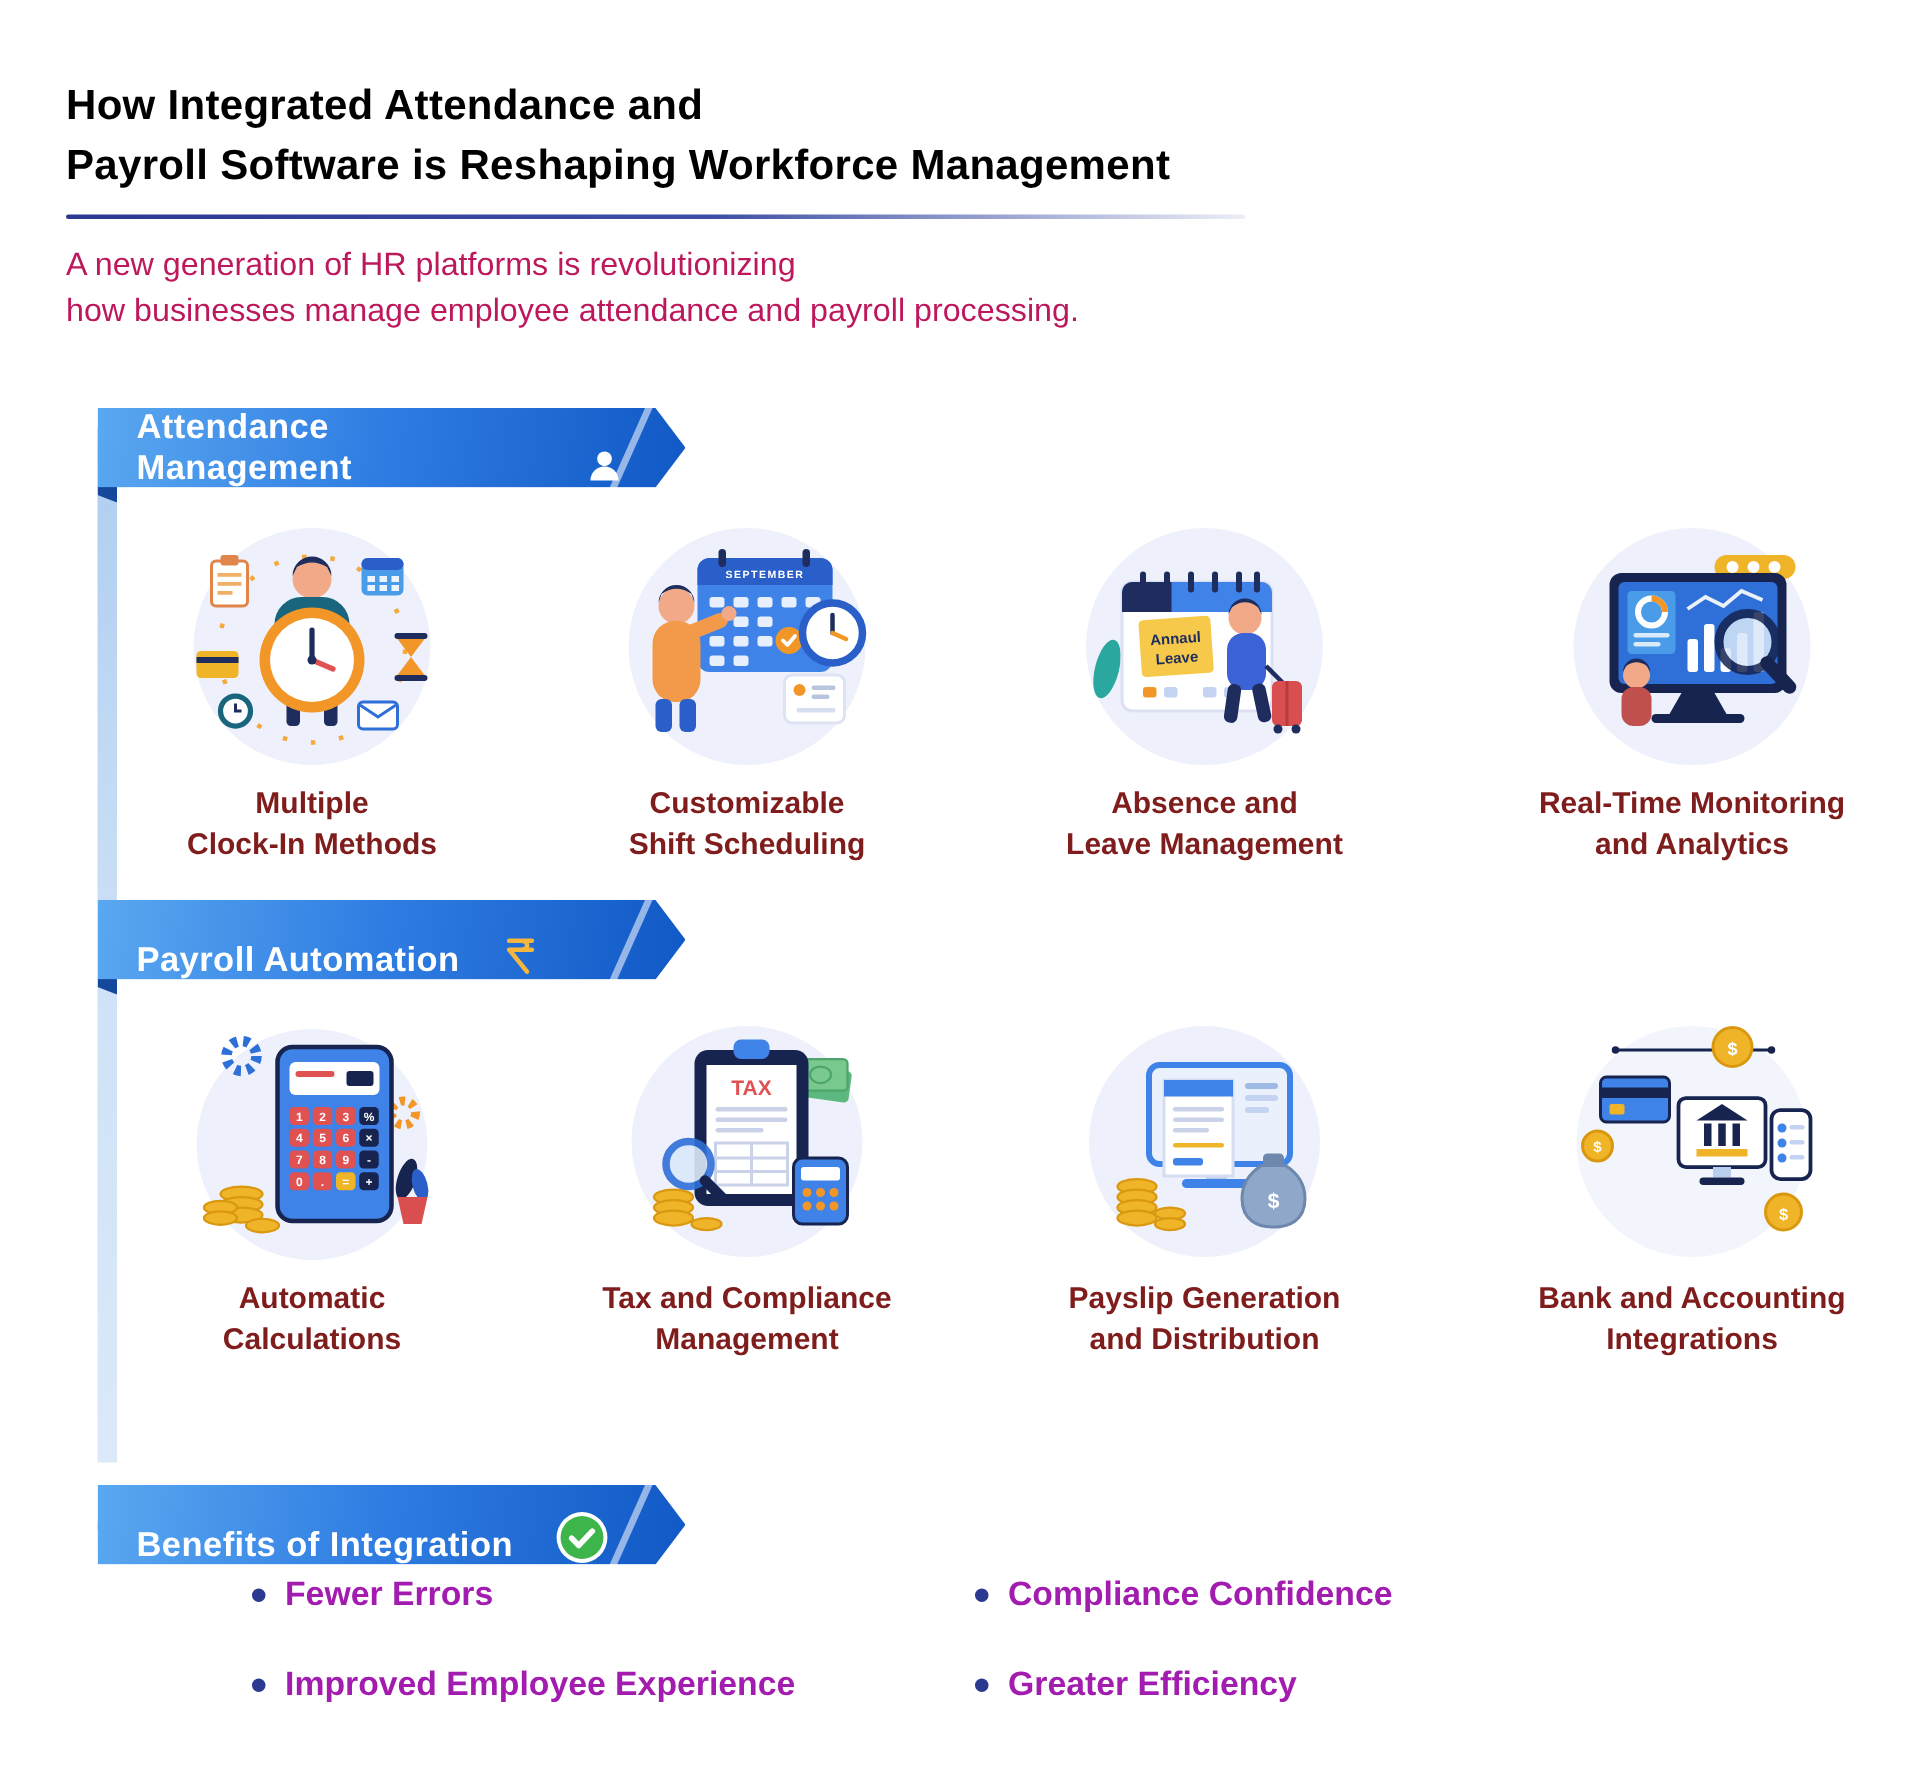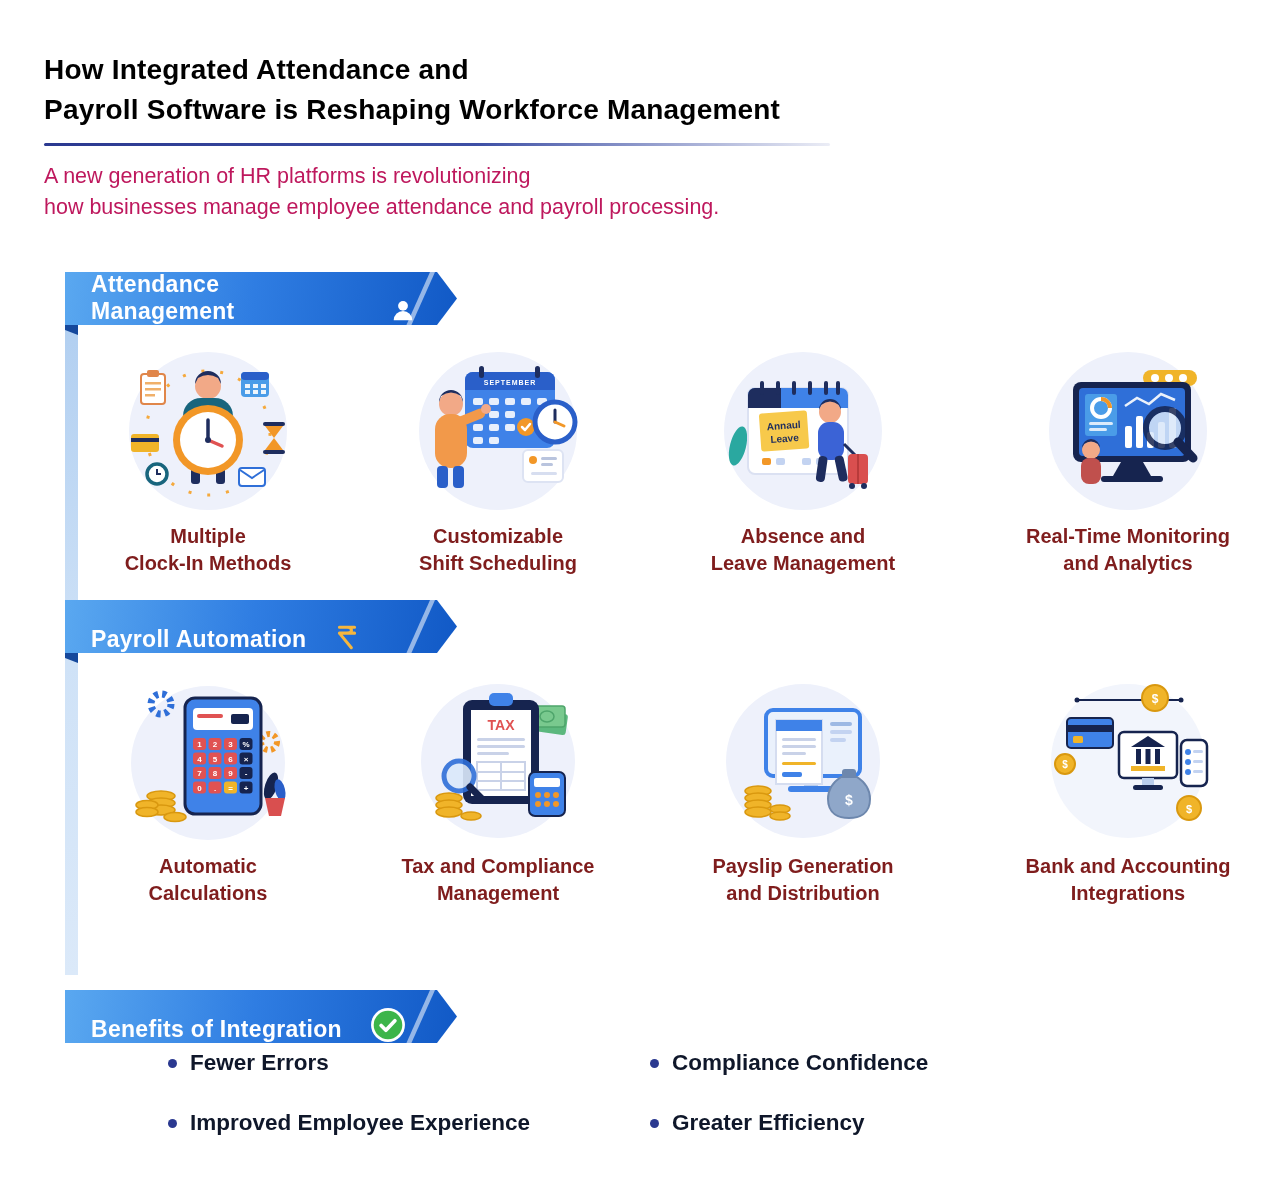--- a/index.html
+++ b/index.html
@@ -40,21 +40,21 @@
   
   .card { position:absolute; width:280px; text-align:center; }
   .card .ill { width:170px; height:170px; margin:0 auto; }
   .card .label { margin-top:5px; font-size:20px; line-height:27px; font-weight:600; color:#7f1d1d; }
   .row1 { top:348px; } .row2 { top:678px; }
   .c1 { left:68px; } .c2 { left:358px; } .c3 { left:663px; } .c4 { left:988px; }
 
   
   .benefits-list { position:absolute; left:168px; top:1050px; display:grid;
     grid-template-columns:482px auto; row-gap:34px; z-index:2; }
-  .benefit { display:flex; align-items:center; gap:13px; font-size:22.5px; font-weight:600; color:#0f172a; }
+  .benefit { display:flex; align-items:center; gap:13px; font-size:22.5px; font-weight:600; color:#a21caf; }
   .benefit .dot { width:9px; height:9px; border-radius:50%; background:#2b3990; flex:0 0 auto; }
 
   .k { font-size:8px; font-weight:bold; fill:#ffffff; text-anchor:middle; }
 </style>
 </head>
 <body>
 
 <div class="header">
   <h1 class="title">
     <span>How Integrated Attendance and</span><br>

